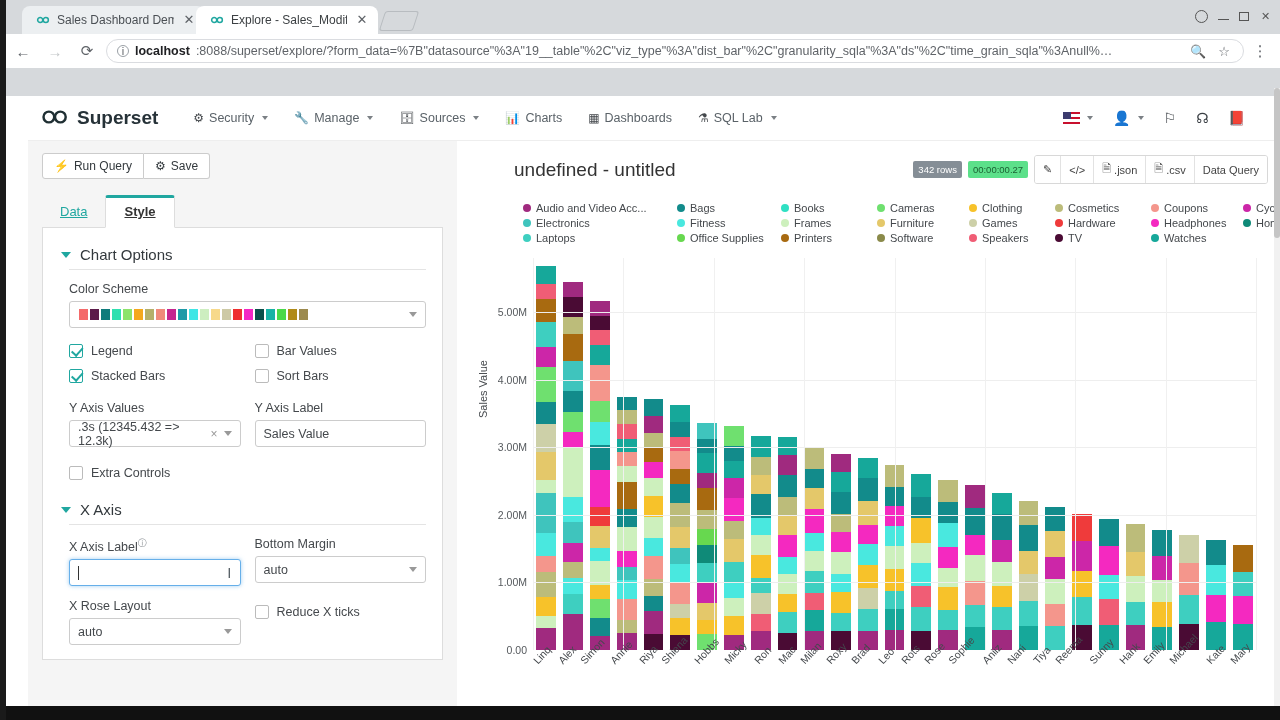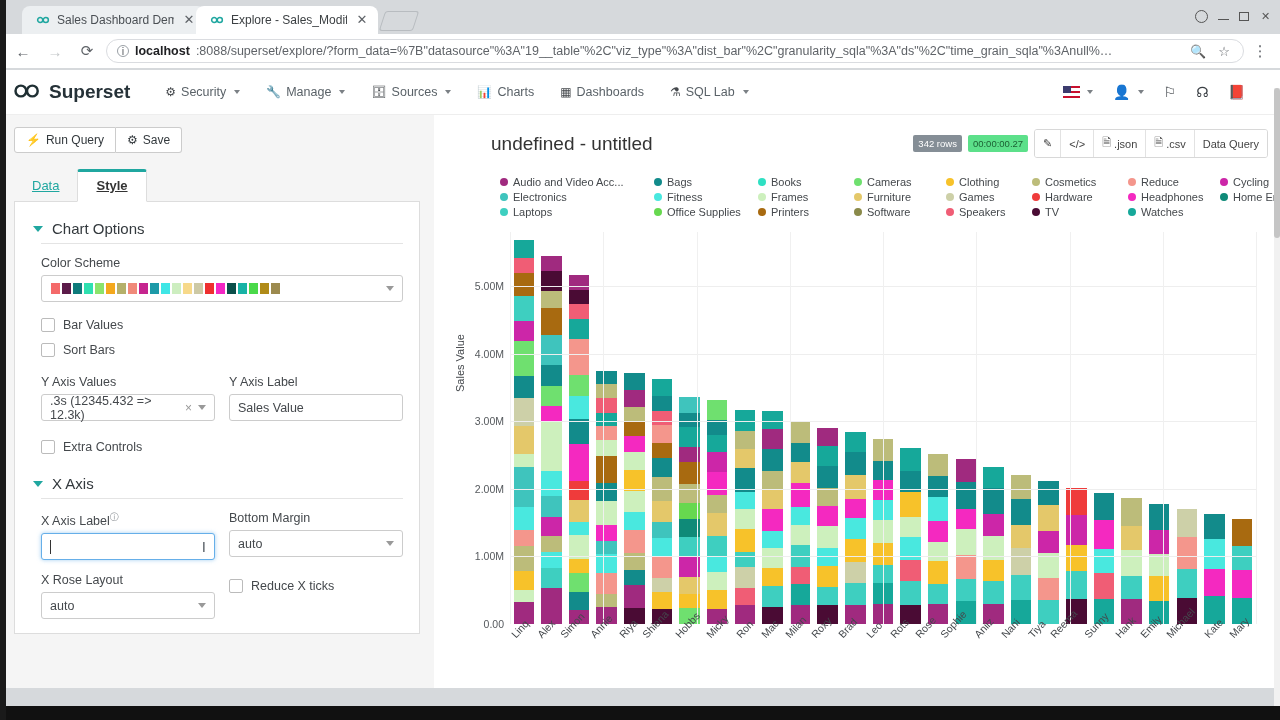--- a/index.html
+++ b/index.html
@@ -48,21 +48,21 @@
     font-size:12.5px; color:#5f6368; overflow:hidden; white-space:nowrap;
   }
   #omnibox .host { color:#202124; font-weight:bold; }
   #omnibox .url { color:#5f6368; overflow:hidden; text-overflow:ellipsis; flex:1; }
   #omnibox .info { font-size:11px; border:1px solid #9aa0a6; border-radius:50%; width:12px; height:12px;
                    line-height:11px; text-align:center; color:#5f6368; flex:0 0 12px; }
   .omni-icon { color:#5f6368; font-size:13px; padding:0 3px; }
   #kebab { width:20px; color:#5f6368; text-align:center; font-size:15px; }
 
   
-  #page { position:absolute; left:0; top:70px; width:1280px; height:618px; background:#fff; overflow:hidden; }
+  #page { position:absolute; left:0; top:96px; width:1280px; height:618px; background:#fff; overflow:hidden;padding-left:28px; }
 
   
   #navbar { height:45px; border-bottom:1px solid #eee; display:flex; align-items:center; padding:0 14px; background:#fff; }
   #brand { display:flex; align-items:center; gap:9px; font-size:19px; font-weight:bold; color:#263238; margin-right:22px; }
   #brand .logo { font-size:21px; color:#20a7a0; letter-spacing:-3px; font-weight:bold; }
   .navitem { display:flex; align-items:center; gap:5px; padding:0 13px; font-size:12.5px; color:#5a6268; height:45px; }
   .navitem .ni { font-size:12px; color:#44484c; }
   .caret { border-left:3.5px solid transparent; border-right:3.5px solid transparent; border-top:4px solid #7b8085; margin-left:3px; }
   #navright { margin-left:auto; display:flex; align-items:center; gap:4px; padding-right:12px; }
   #navright .ri { padding:0 8px; font-size:14px; color:#3a3f44; display:flex; align-items:center; gap:4px; }
@@ -333,20 +333,30 @@
                   <span class="sw" style="background: rgb(176, 139, 24);"></span>
                   <span class="sw" style="background: rgb(156, 138, 78);"></span>
                 </div>
               <span class="dd"></span>
             </div>
           </div>
 
           <div class="row2" style="margin-top:10px;">
             <div class="col">
               <div class="cbrow">
+                <span class="cb on"></span>
+                <span>Legend</span>
+              </div>
+              <div class="cbrow">
+                <span class="cb on"></span>
+                <span>Stacked Bars</span>
+              </div>
+            </div>
+            <div class="col">
+              <div class="cbrow">
                 <span class="cb"></span>
                 <span>Bar Values</span>
               </div>
               <div class="cbrow">
                 <span class="cb"></span>
                 <span>Sort Bars</span>
               </div>
             </div>
           </div>
 
@@ -506,21 +516,21 @@
               <div class="lg">
                 <span class="dot" style="background: rgb(247, 194, 42);"></span>
                 <span>Clothing</span>
               </div>
               <div class="lg">
                 <span class="dot" style="background: rgb(188, 188, 122);"></span>
                 <span>Cosmetics</span>
               </div>
               <div class="lg">
                 <span class="dot" style="background: rgb(244, 150, 140);"></span>
-                <span>Reduce</span>
+                <span>Coupons</span>
               </div>
               <div class="lg">
                 <span class="dot" style="background: rgb(204, 38, 168);"></span>
                 <span>Cycling</span>
               </div>
               <div class="lg">
                 <span class="dot" style="background: rgb(205, 208, 168);"></span>
                 <span>Games</span>
               </div>
               <div class="lg">

